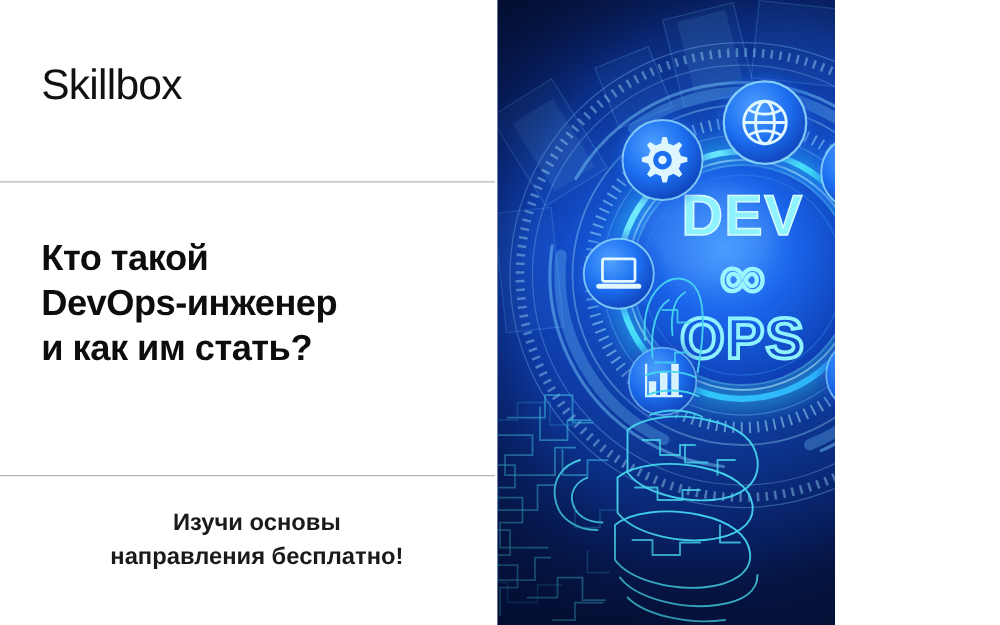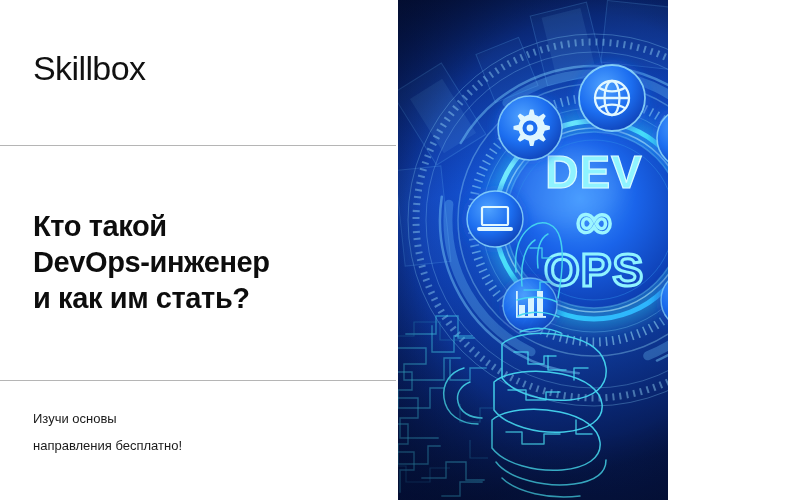--- a/index.html
+++ b/index.html
@@ -50,44 +50,45 @@
     width: 396px;
     height: 1px;
     background: #b5b5b5;
   }
   #divider-top { top: 145px; }
   #divider-bottom { top: 380px; }
 
   #headline {
     position: absolute;
     left: 33px;
-    top: 208px;
+    top: 189px;
     width: 345px;
     font-family: "Liberation Sans", sans-serif;
     font-size: 29px;
     font-weight: bold;
     line-height: 36px;
     letter-spacing: -0.4px;
     color: #0d0d0d;
     margin: 0;
     white-space: pre-line;
   }
 
   #subtitle {
     position: absolute;
     left: 33px;
     top: 405px;
     width: 345px;
     font-family: "Liberation Sans", sans-serif;
-    font-size: 13px;
-    font-weight: 400;
+    font-size: 19px;
+    font-weight: 700;
     line-height: 27px;
     color: #1a1a1a;
     margin: 0;
     white-space: pre-line;
+    text-align: center;
   }
 
   
   #art-panel {
     position: absolute;
     left: 398px;
     top: 0;
     width: 402px;
     height: 500px;
     overflow: hidden;

